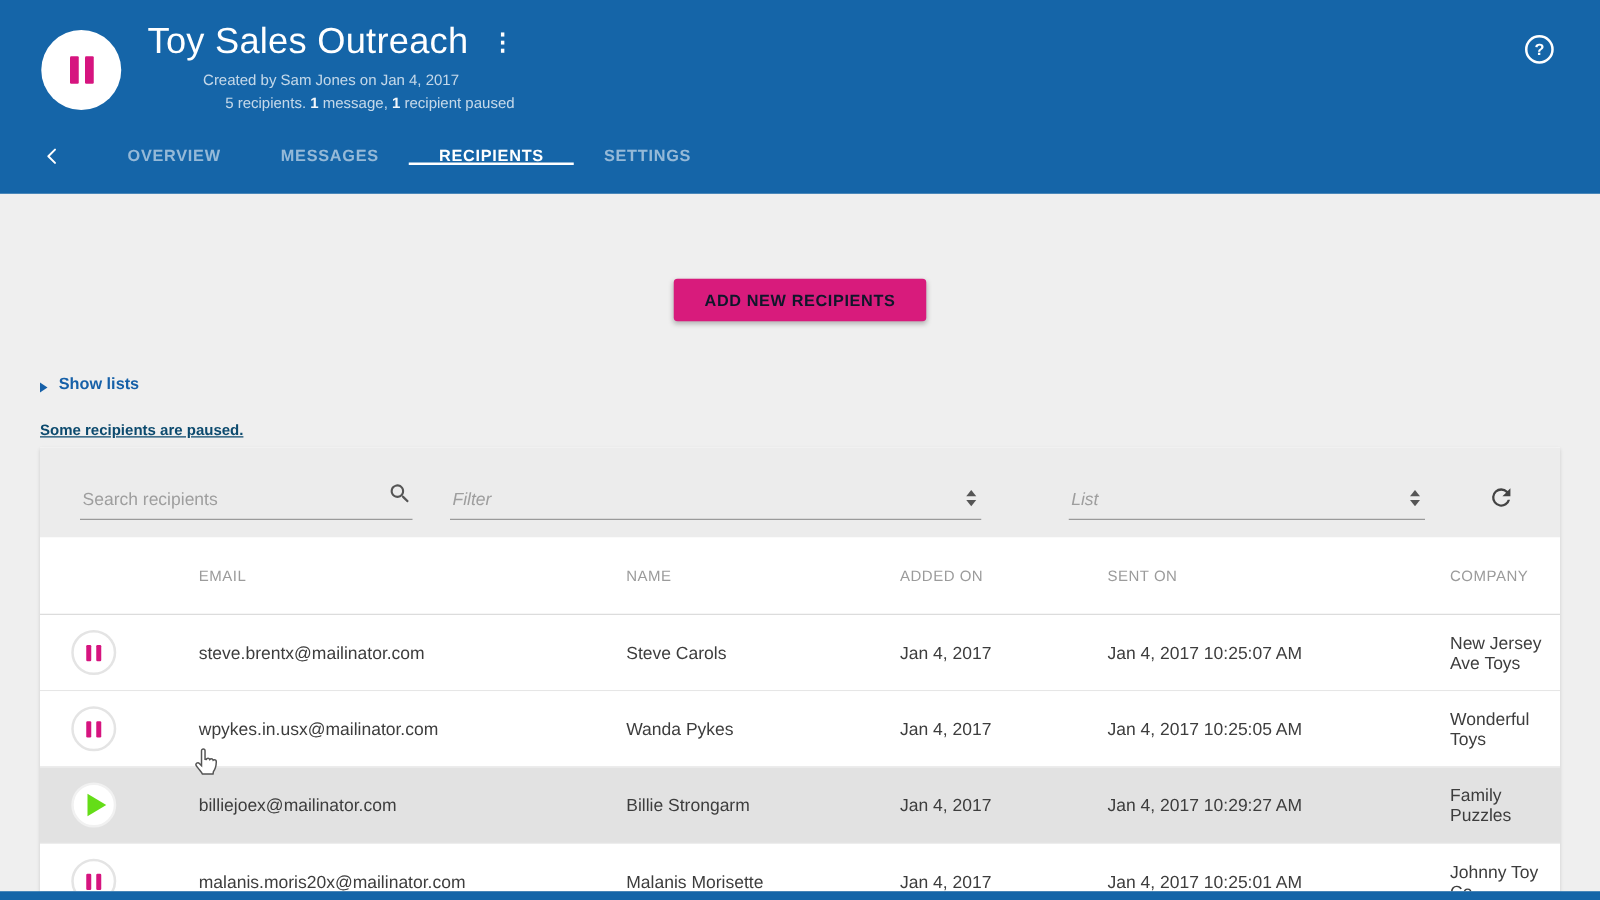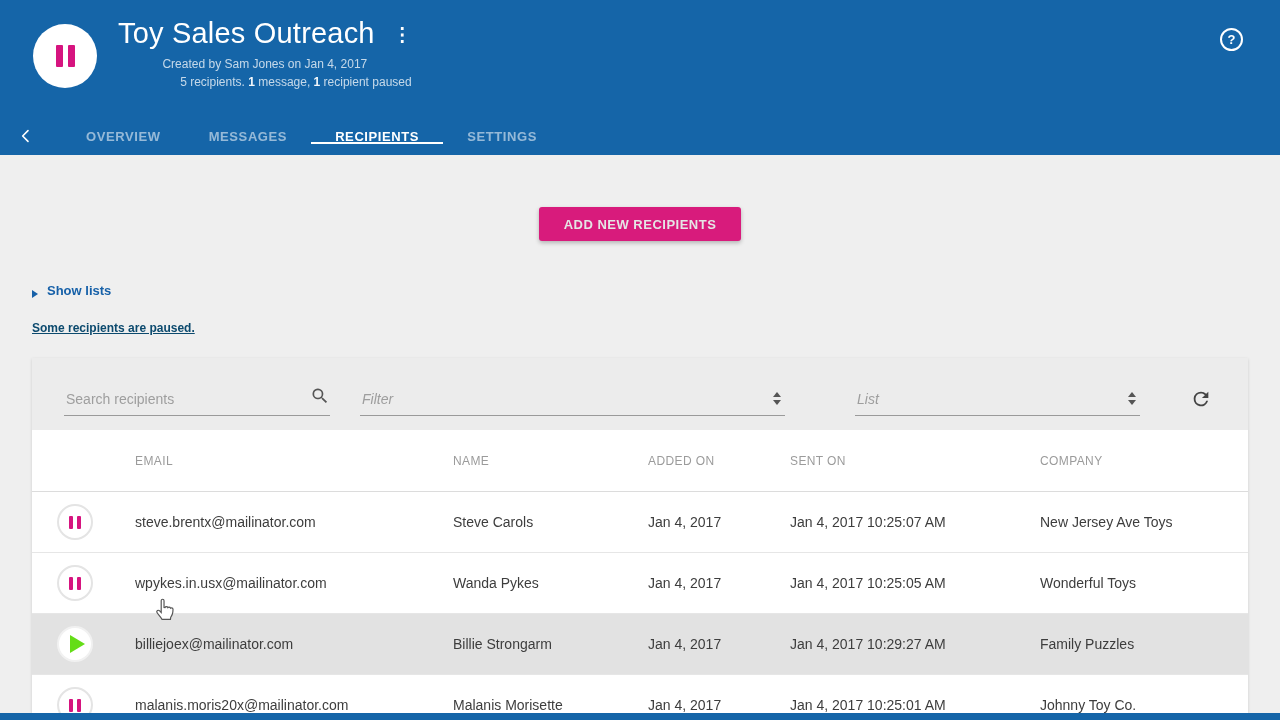--- a/index.html
+++ b/index.html
@@ -25,33 +25,33 @@
   .kebab { margin: 8px 0 0 18px; font-size: 19px; font-weight: 700; color: #fff; cursor: pointer; line-height: 1; }
   .created { font-size: 12px; color: rgba(255,255,255,.75); margin-top: 7px; text-align: center; }
   .stats   { font-size: 12px; color: rgba(255,255,255,.75); margin-top: 4px; text-align: right; }
   .stats b { color: rgba(255,255,255,.95); font-weight: 700; }
   .help {
     position: absolute; right: 37px; top: 28px; width: 23px; height: 23px;
     border: 2px solid #fff; border-radius: 50%;
     display: flex; align-items: center; justify-content: center;
     font-size: 13px; font-weight: 700; cursor: pointer;
   }
-  .tabbar { position: absolute; bottom: 0; left: 0; right: 0; height: 38px; display: flex; align-items: center; padding-left: 18px; }
+  .tabbar { position: absolute; bottom: 0; left: 0; right: 0; height: 38px; display: flex; align-items: flex-start; padding-left: 34px; }
   .back { display: flex; align-items: center; width: 24px; margin-right: 20px; cursor: pointer; }
   .tab {
     display: flex; align-items: center; padding: 0 24px; position: relative;
     font-size: 13px; font-weight: 700; letter-spacing: .6px;
     color: rgba(255,255,255,.55); cursor: pointer;
   }
   .tab.active { color: #fff; }
   .tab.active::after { content: ""; position: absolute; left: 0; right: 0; bottom: 0; height: 2px; background: #fff; }
 
   
   .add-btn {
-    display: block; margin: 52px auto 0; background: #d81b7c; color: #e5e5e5;
+    display: block; margin: 68px auto 0; background: #d81b7c; color: #0f172a;
     border: none; border-radius: 3px; padding: 10px 25px; height: 34px;
     font-size: 13px; font-weight: 700; letter-spacing: .5px;
     font-family: inherit; cursor: pointer; box-shadow: 0 2px 4px rgba(0,0,0,.25);
   }
   .show-lists {
     display: flex; align-items: flex-end; gap: 9px; width: max-content;
     margin: 42px 0 0 32px; color: #1660a8; font-size: 13px; font-weight: 700; cursor: pointer;
   }
   .tri-right { width: 0; height: 0; border-left: 6px solid #1660a8; border-top: 4px solid transparent; border-bottom: 4px solid transparent; }
   .warning { margin: 23px 0 0 32px; color: #0c4a6e; font-size: 12px; font-weight: 700; text-decoration: underline; }
@@ -72,21 +72,21 @@
   .search-icon { position: absolute; right: 0; bottom: 5px; cursor: pointer; }
   .select-field { justify-content: space-between; padding: 0 2px 8px 2px; cursor: pointer; }
   .filter-field { width: 425px; margin-left: 30px; }
   .list-field { width: 285px; margin-left: 70px; }
   .select-placeholder { font-size: 14px; color: #9e9e9e; font-style: italic; }
   .spin { display: flex; flex-direction: column; gap: 3px; margin: 0 2px 2px 0; }
   .spin .up   { width: 0; height: 0; border-left: 4px solid transparent; border-right: 4px solid transparent; border-bottom: 5px solid #555; }
   .spin .down { width: 0; height: 0; border-left: 4px solid transparent; border-right: 4px solid transparent; border-top: 5px solid #555; }
   .refresh { margin-left: auto; margin-bottom: 2px; cursor: pointer; }
 
-  .tgrid { display: grid; grid-template-columns: 103px 318px 195px 142px 250px 1fr; align-items: center; }
+  .tgrid { display: grid; grid-template-columns: 103px 318px 195px 142px 250px 1fr; align-items: center; gap: 24px; }
   .thead { height: 62px; background: #fff; border-bottom: 1px solid #dcdcdc; }
   .th { font-size: 12px; color: #9b9b9b; letter-spacing: .4px; }
   .trow { height: 61px; background: #fff; border-bottom: 1px solid #e6e6e6; font-size: 14px; color: #3d3d3d; }
   .trow.highlighted { background: #e2e2e2; }
   .cicon { display: flex; padding-left: 25px; }
   .status-icon {
     width: 36px; height: 36px; border-radius: 50%; background: #fff;
     border: 2px solid #e4e4e4; display: flex; align-items: center; justify-content: center; cursor: pointer;
   }
   .status-icon .bars { display: none; gap: 4px; }

